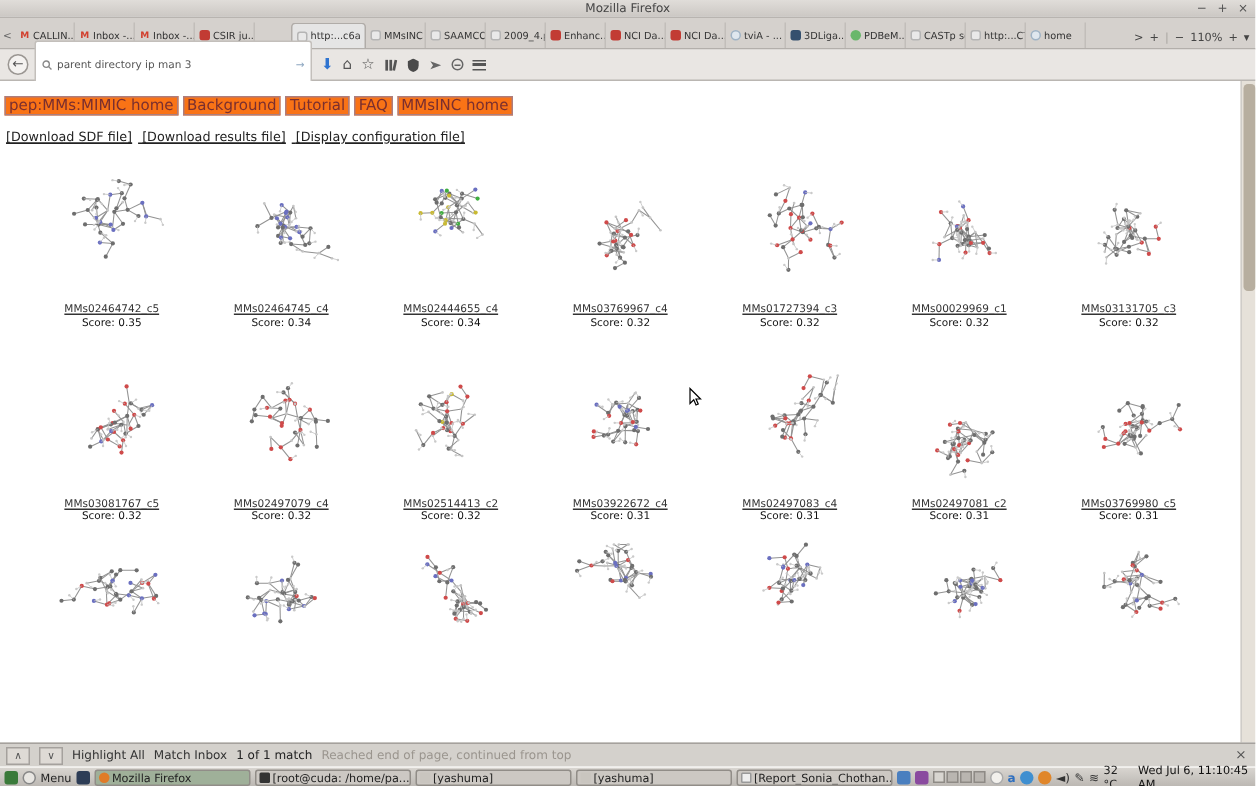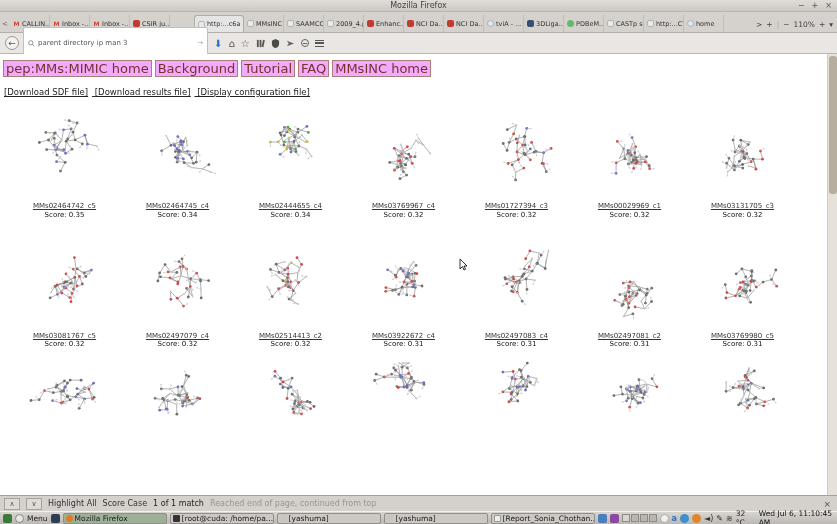--- a/index.html
+++ b/index.html
@@ -53,29 +53,29 @@
   .circdash { width:8px; height:8px; border:1px solid #666; border-radius:50%; position:relative;}
   .circdash::after{ content:""; position:absolute; left:1px; right:1px; top:3px; height:1px; background:#666;}
 
   
   .content { position:absolute; top:54px; left:0; width:827px; height:441px; background:#fff; overflow:hidden;}
   .vscroll { position:absolute; top:54px; right:0; width:10px; height:441px; background:#e6e1d9;
     border-left:1px solid #cfccc8;}
   .vthumb { position:absolute; top:2px; left:1px; width:8px; height:138px; background:#b7ae9f; border-radius:3px;}
 
   .navlinks { margin:4px 0 0 3px;}
-  .navlink { display:inline-block; background:#f0abfc; border:1px solid #ad7d7d; color:#7a2f2f;
-    font-size:13px; padding:0 2px; margin-right:3px;}
+  .navlink { display:inline-block; background:#f97316; border:1px solid #ad7d7d; color:#7a2f2f;
+    font-size:10px; padding:0 2px; margin-right:3px;}
   .pageheader { margin:7px 4px 0 3px; background:#dbdbdb; border:1px solid #a8a8a8; padding:9px 10px 13px;}
   .pageheader h1 { font-size:14px; color:#000;}
   .results-heading { font-size:10.5px; font-weight:bold; color:#000; margin:14px 0 0 4px;}
   .filelinks { margin:10px 0 0 4px; font-size:8.5px; color:#222;text-decoration:underline;}
   .filelinks span { text-decoration:underline; margin-right:4px;}
 
-  .mrow { display:flex; margin-top:5px; padding-left:8px;}
+  .mrow { display:flex; margin-top:5px; padding-left:18px;}
   .mrow2 { margin-top:12px;}
   .mrow3 { margin-top:10px;}
   .mcell { flex:0 0 113px; width:113px; text-align:center;}
   .mcell svg { display:block; margin:0 auto;}
   .molname { font-size:7px; color:#333; text-decoration:underline; line-height:1.25;}
   .molscore { font-size:7px; color:#111; line-height:1.25;}
 
   .cursor { position:absolute; left:459px; top:258px; width:9px; height:13px; z-index:5;}
 
   
@@ -2680,21 +2680,21 @@
   </div>
 
 <svg class="cursor" viewBox="0 0 9 13">
     <path d="M1 1 L1 11 L3.5 8.5 L5 12 L6.5 11.3 L5 8 L8 8 Z" fill="#fff" stroke="#000" stroke-width="0.8"></path>
   </svg>
 
 <div class="findbar">
   <span class="findnav">∧</span>
   <span class="findnav">∨</span>
   <span>Highlight All</span>
-  <span>Score Case</span>
+  <span>Match Inbox</span>
   <span class="findmatches">1 of 1 match</span>
   <span class="findstatus">Reached end of page, continued from top</span>
   <span class="findclose">×</span>
 </div>
 
 <div class="taskbar">
   <span class="tbicon" style="background:#3a7a3a"></span>
   <span class="tbicon" style="background:#e8e6e2;border:1px solid #888;border-radius:50%"></span>
   <span>Menu</span>
   <span class="tbicon" style="background:#2d3d56"></span>

